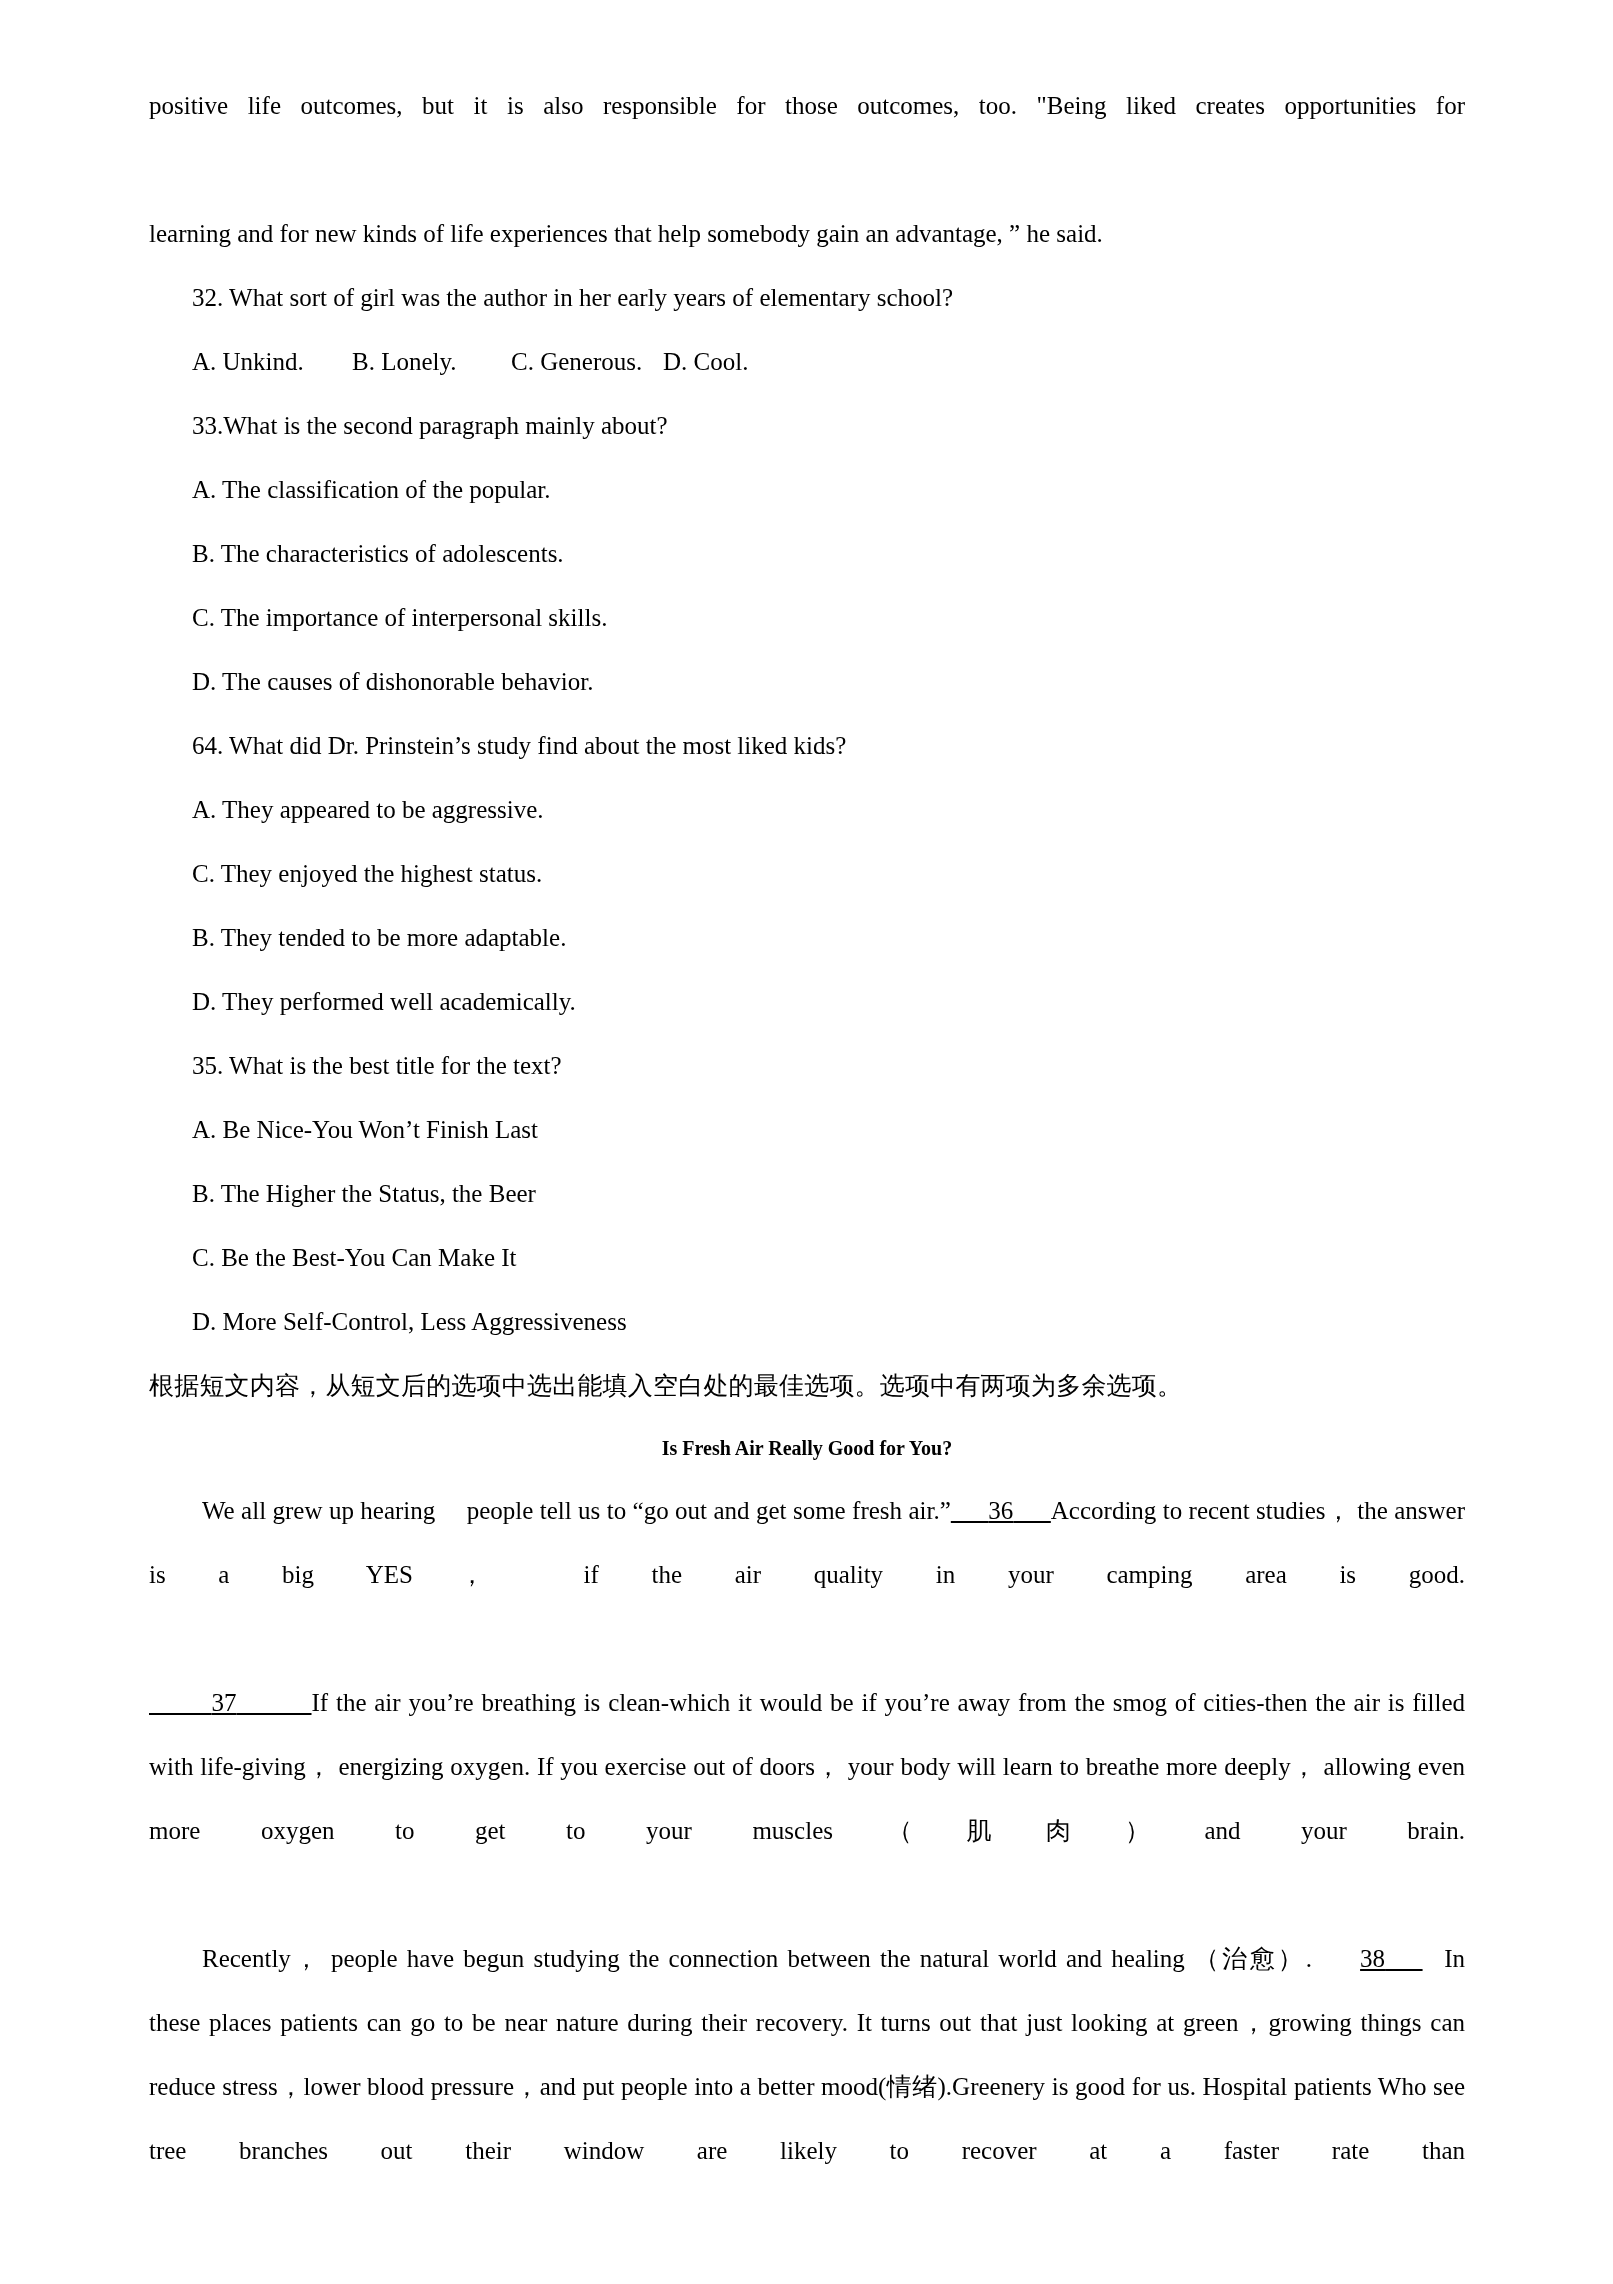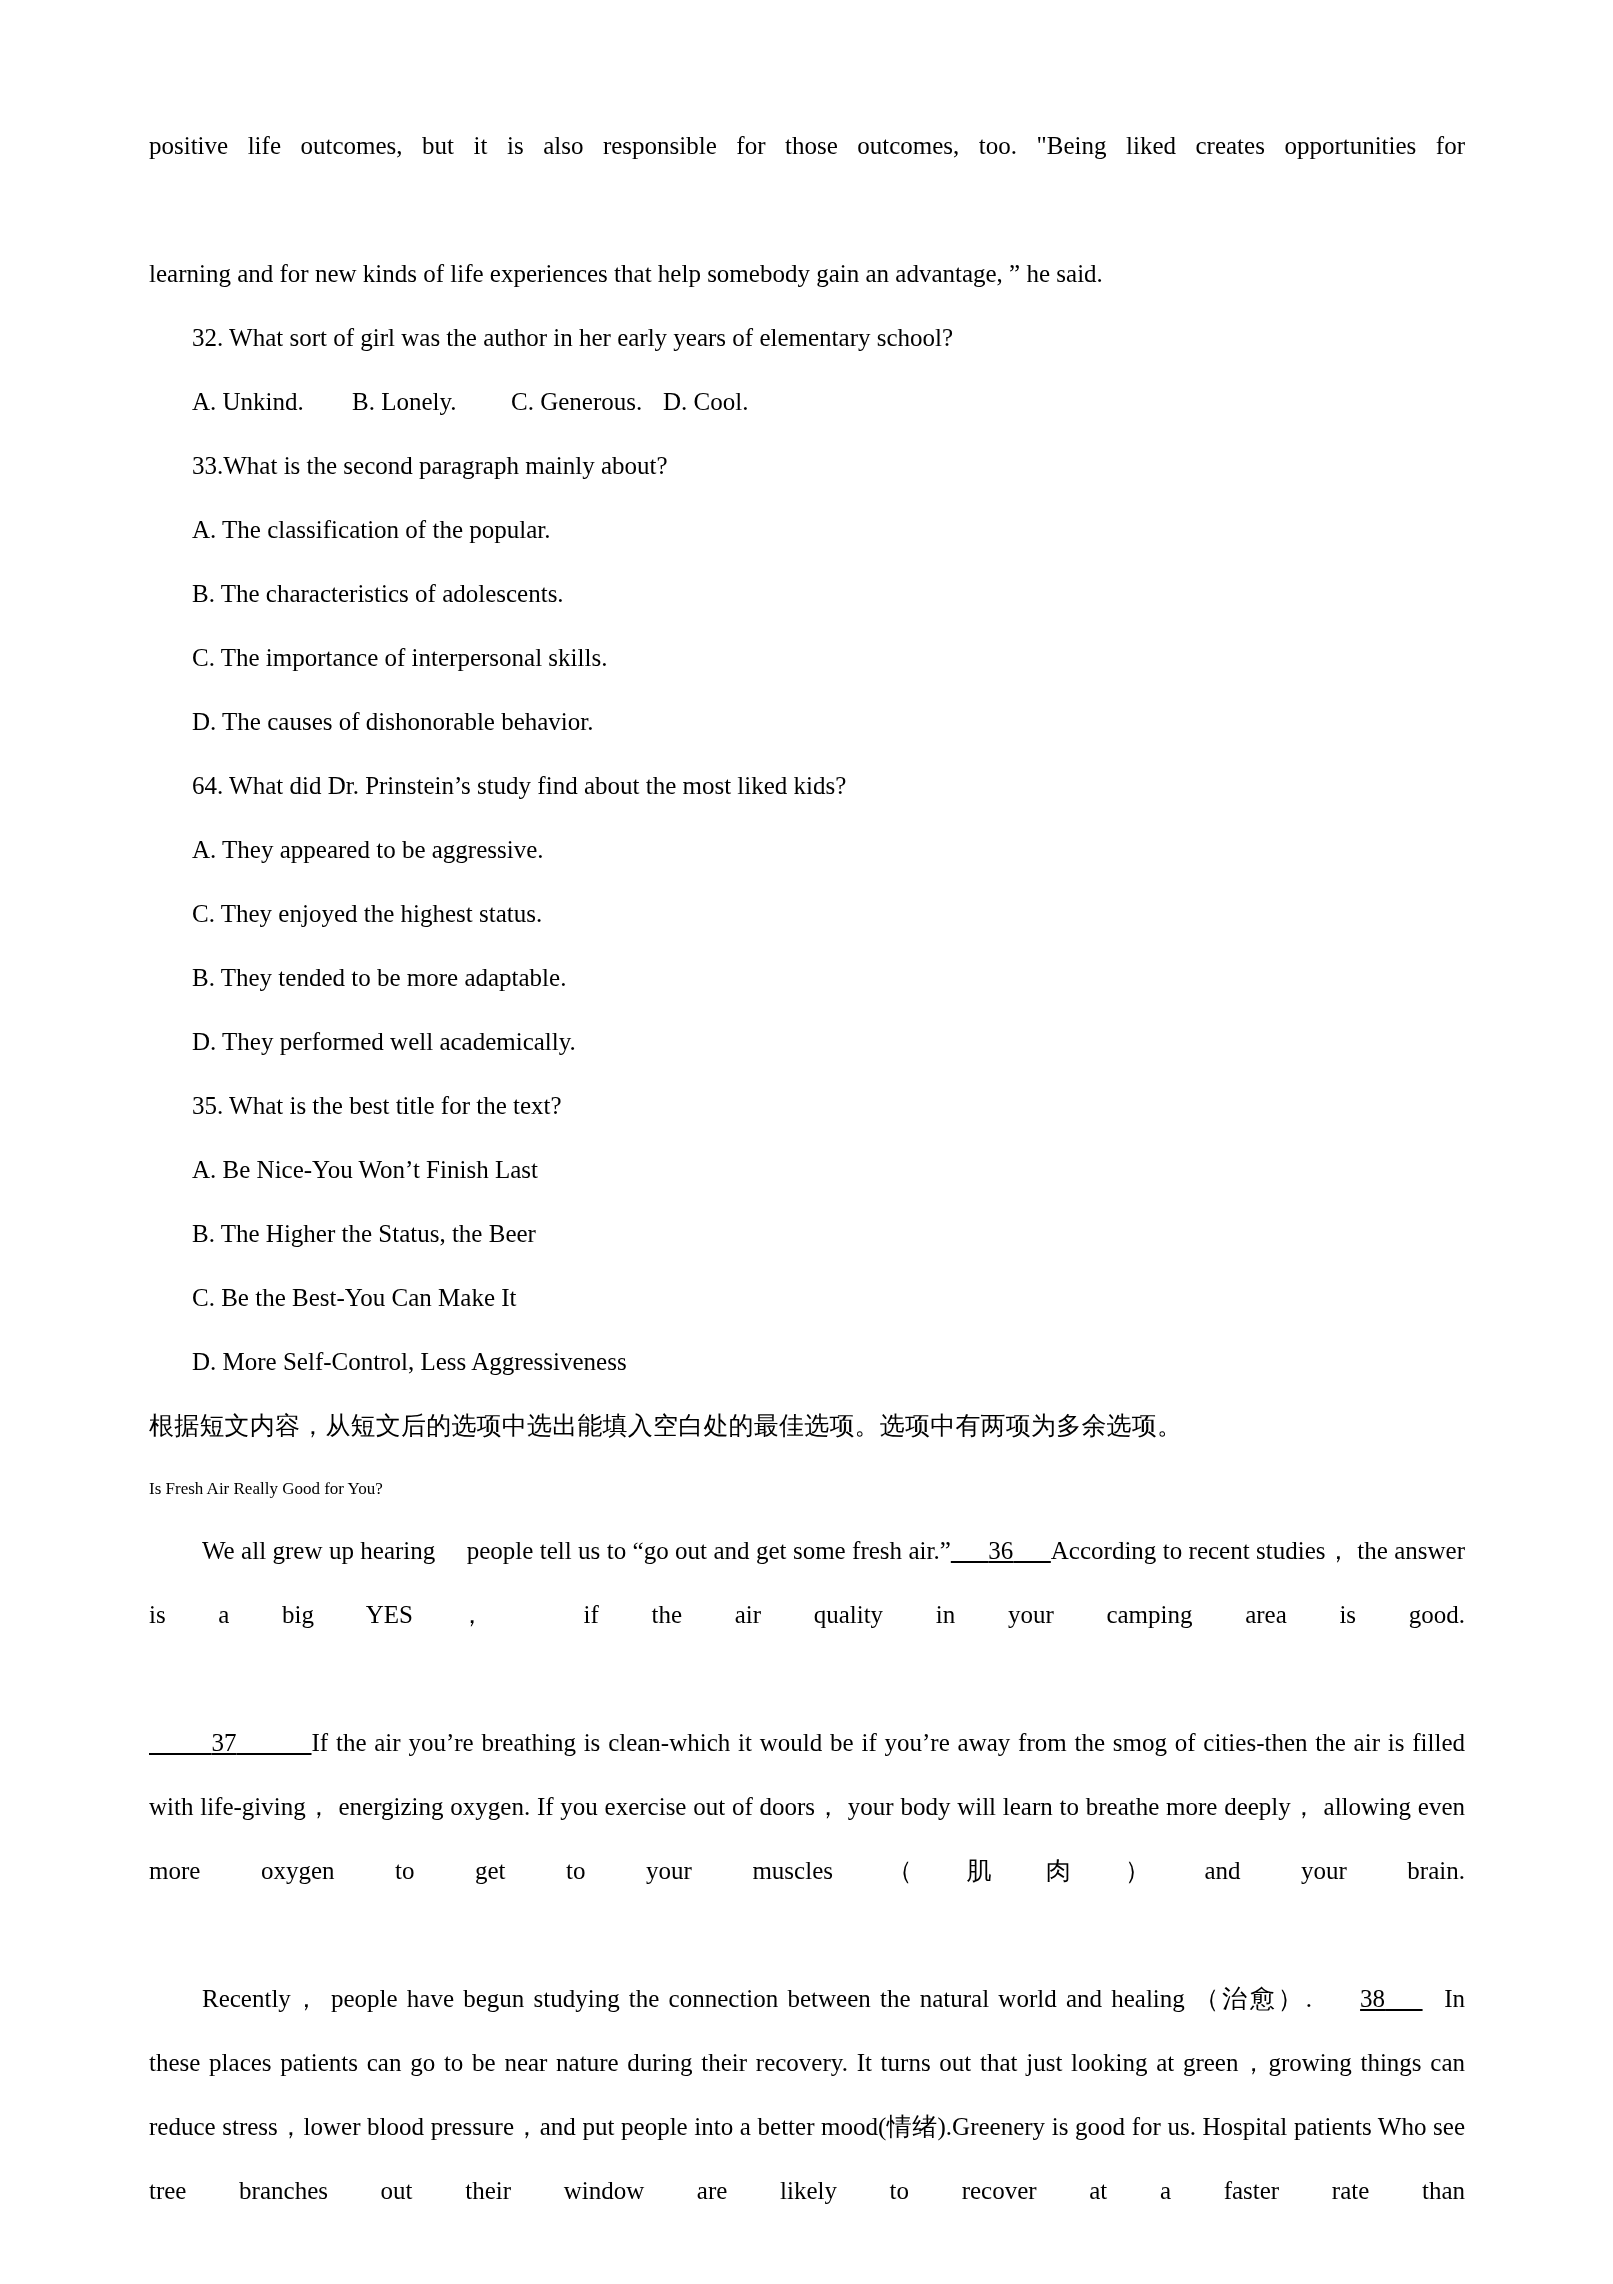--- a/index.html
+++ b/index.html
@@ -14,21 +14,21 @@
     color: #000000;
     -webkit-font-smoothing: antialiased;
   }
 
   #page {
     position: relative;
     width: 1613px;
     height: 2285px;
     background: #ffffff;
     box-sizing: border-box;
-    padding: 114px 148px 0 149px;
+    padding: 74px 148px 0 149px;
   }
 
   .doc-body {
     width: 1316px;
     font-size: 25px;
     line-height: 64px;
   }
 
   
   p.prose {
@@ -76,23 +76,23 @@
     margin: 0;
     text-align: left;
     font-family: "Liberation Serif", "DejaVu Serif", serif;
     letter-spacing: 0.2px;
   }
   p.cn .gap { display: inline-block; width: 25.5px; }
 
   
   p.article-title {
     margin: 0;
-    text-align: left;
-    font-weight: normal;
-    font-size: 17px;
+    text-align: center;
+    font-weight: bold;
+    font-size: 20px;
     line-height: 61px;
   }
 
   
   .blank {
     text-decoration: underline;
     white-space: pre;
   }
   .blank-sm {
     text-decoration: underline;

